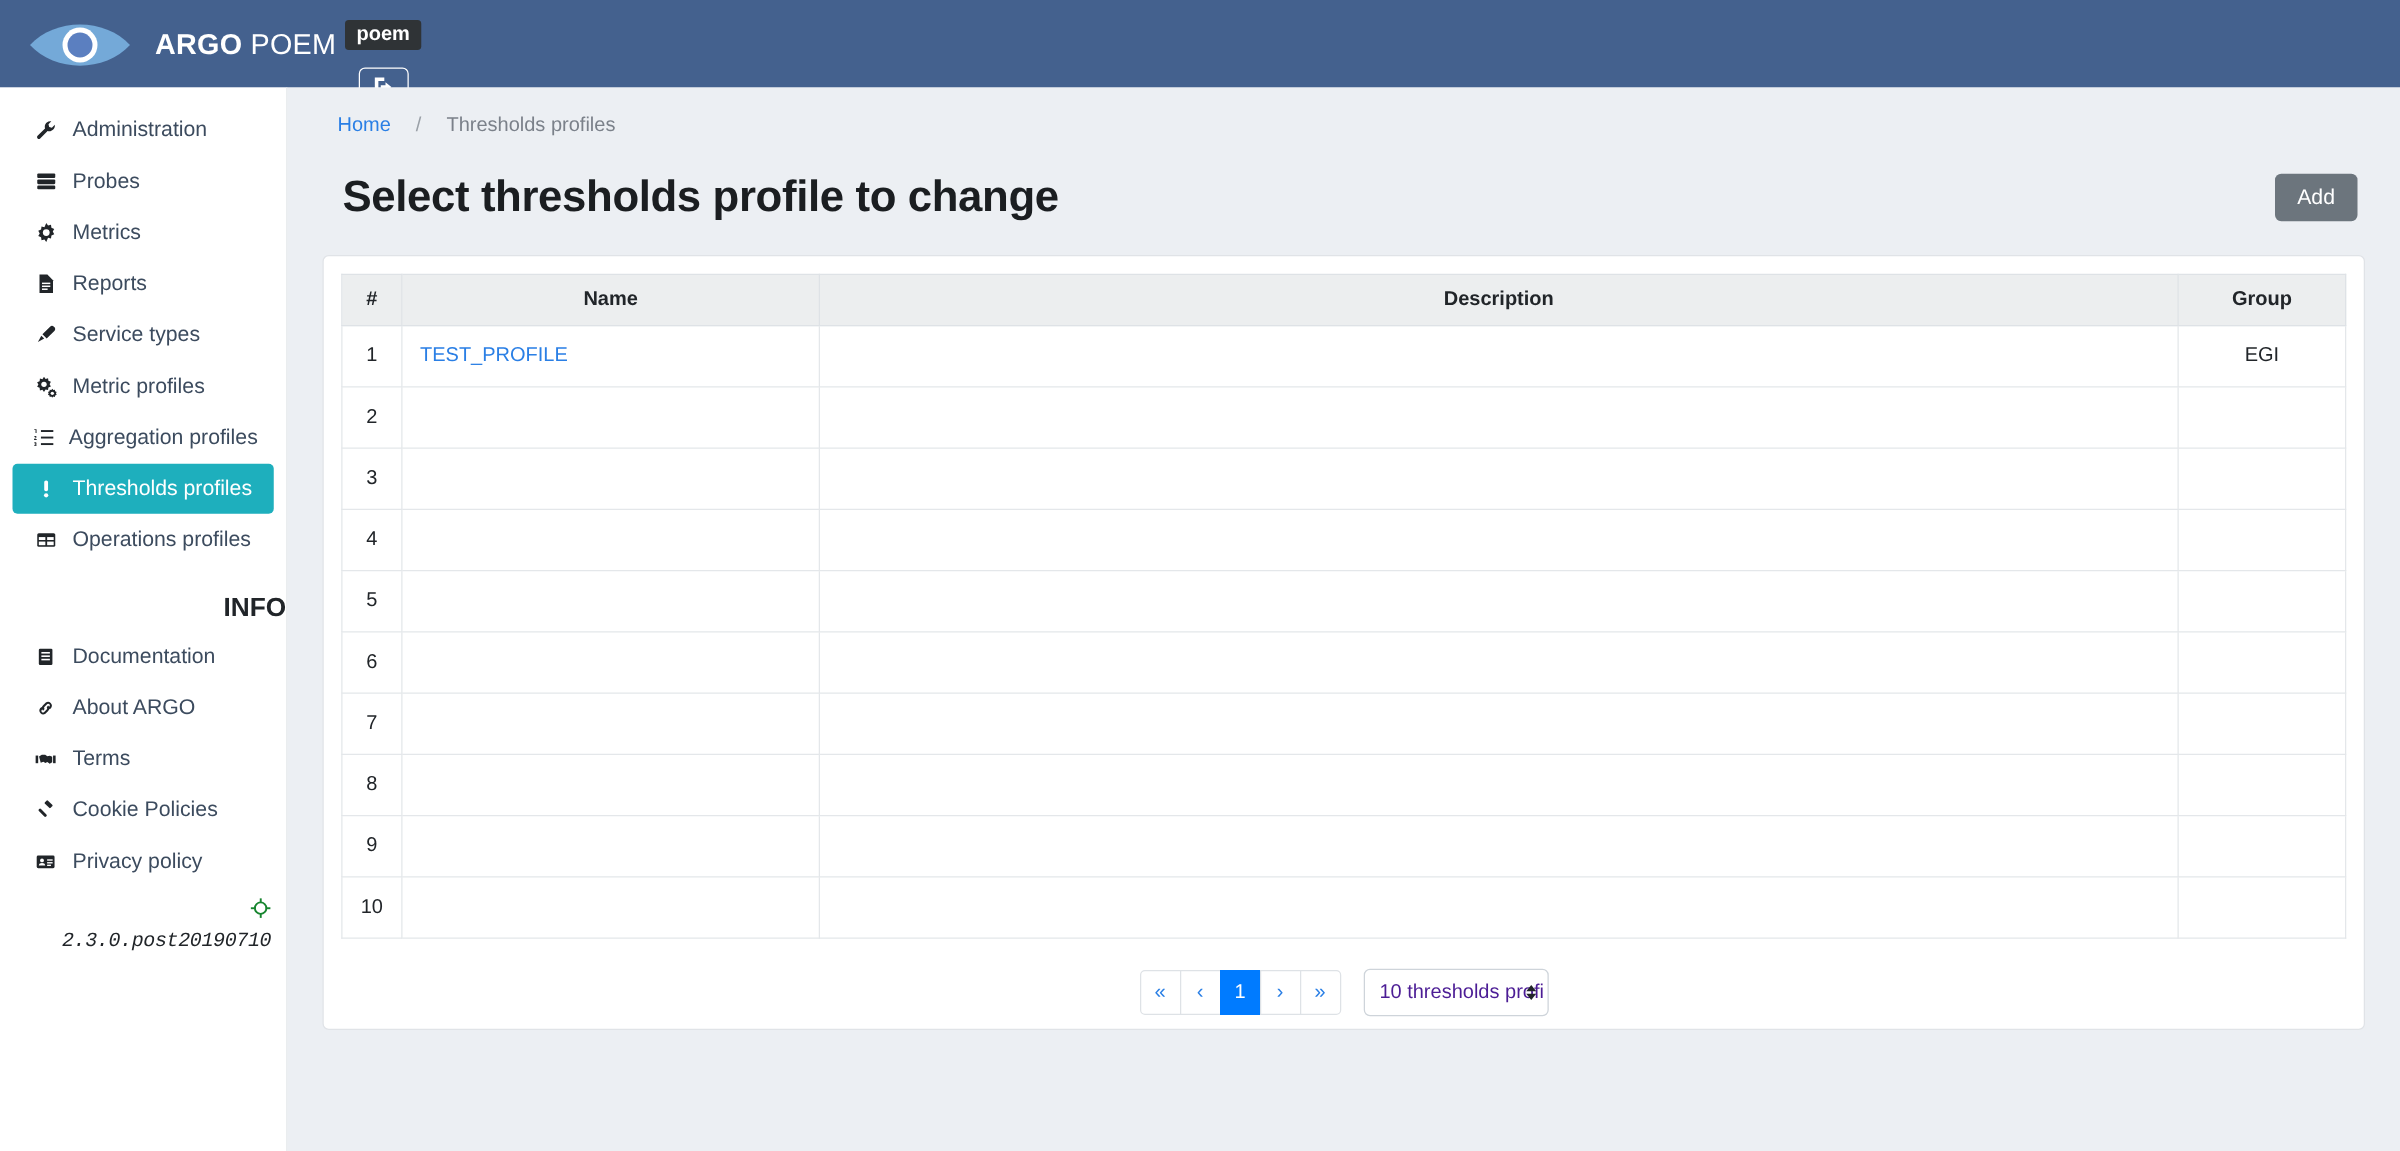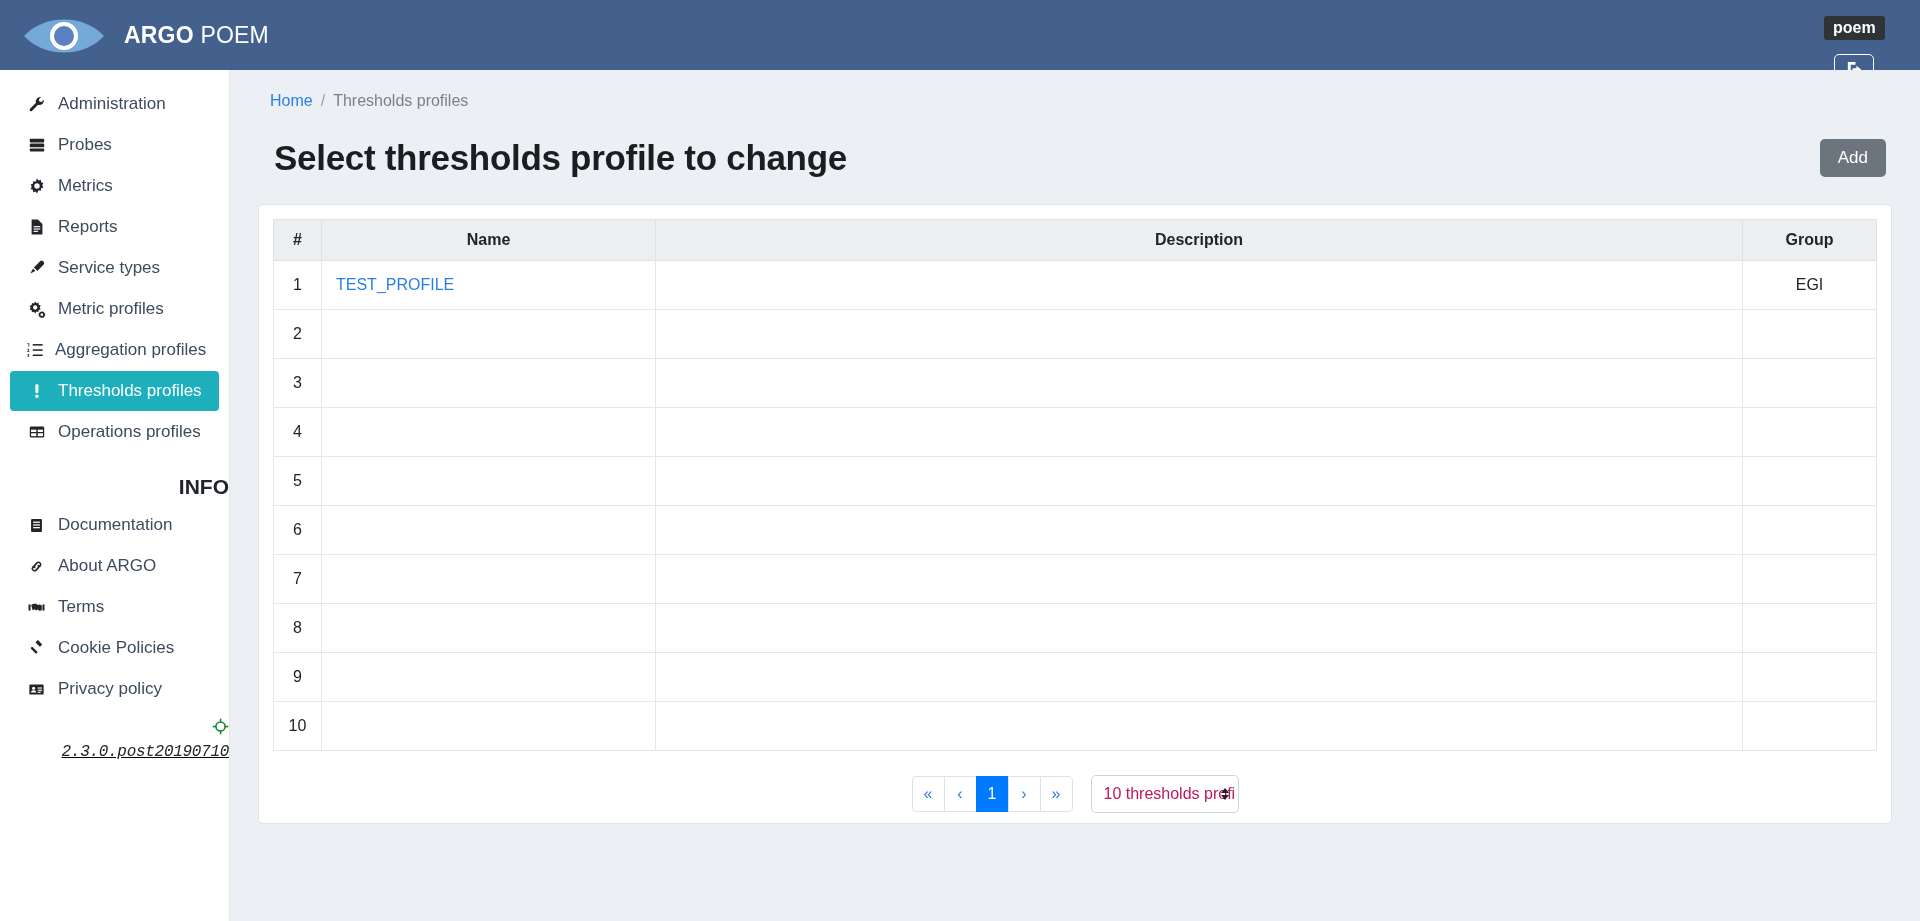--- a/index.html
+++ b/index.html
@@ -9,21 +9,20 @@
     overflow: hidden;
     background: #eceff3;
     font-family: "Liberation Sans", sans-serif;
   }
   
   #navbar {
     height: 70px;
     background: #44618e;
     display: flex;
     align-items: center;
-    justify-content: space-between;
     padding: 0 28px 0 22px;
   }
   .brand { display: flex; align-items: center; gap: 18px; }
   .eye-logo { width: 84px; height: 46px; display: block; }
   .brand-text {
     color: #ffffff;
     font-size: 23px;
     letter-spacing: .2px;
     white-space: nowrap;
   }
@@ -80,39 +79,39 @@
     color: #ffffff;
   }
   .nav-item.active .ico { color: #ffffff; }
   .info-title {
     font-size: 21px;
     font-weight: bold;
     color: #212529;
     padding: 0 0 6px 26px;
     margin-top: 23px;
   }
-  .version-block { padding: 8px 0 0 28px; text-decoration: underline; }
+  .version-block { padding: 8px 12px 0 28px; }
   .version-text {
     font-family: "Liberation Mono", monospace;
     font-style: italic;
     font-size: 16px;
     color: #212529;
     letter-spacing: -.3px;
     margin-top: 4px;
   }
   
   #main {
     flex: 1 1 auto;
     background: #eceff3;
     padding: 0 28px;
     overflow: hidden;
     position: relative;
   }
   .breadcrumb {
-    display: flex; align-items: center; gap: 8px;
+    display: flex; align-items: center; gap: 20px;
     font-size: 16px;
     padding: 22px 0 0 12px;
     color: #7b818a;
   }
   .breadcrumb a { color: #2a7fe5; text-decoration: none; cursor: pointer; }
   .bc-sep { color: #9aa0a7; }
   .title-row {
     display: flex; align-items: center; justify-content: space-between;
     padding: 24px 6px 22px 12px;
   }
@@ -189,21 +188,21 @@
   }
   .page-size {
     position: relative;
     border: 1px solid #ced4da;
     border-radius: 5px;
     background: #ffffff;
     height: 38px;
     width: 148px;
     display: flex; align-items: center;
     padding: 0 26px 0 12px;
-    color: #be185d;
+    color: #4c1d95;
     font-size: 16px;
     cursor: pointer;
     overflow: hidden;
     white-space: nowrap;
   }
   .page-size .arrows {
     position: absolute; right: 9px; top: 50%;
     transform: translateY(-50%);
     display: flex; flex-direction: column; gap: 2px;
     color: #212529;

